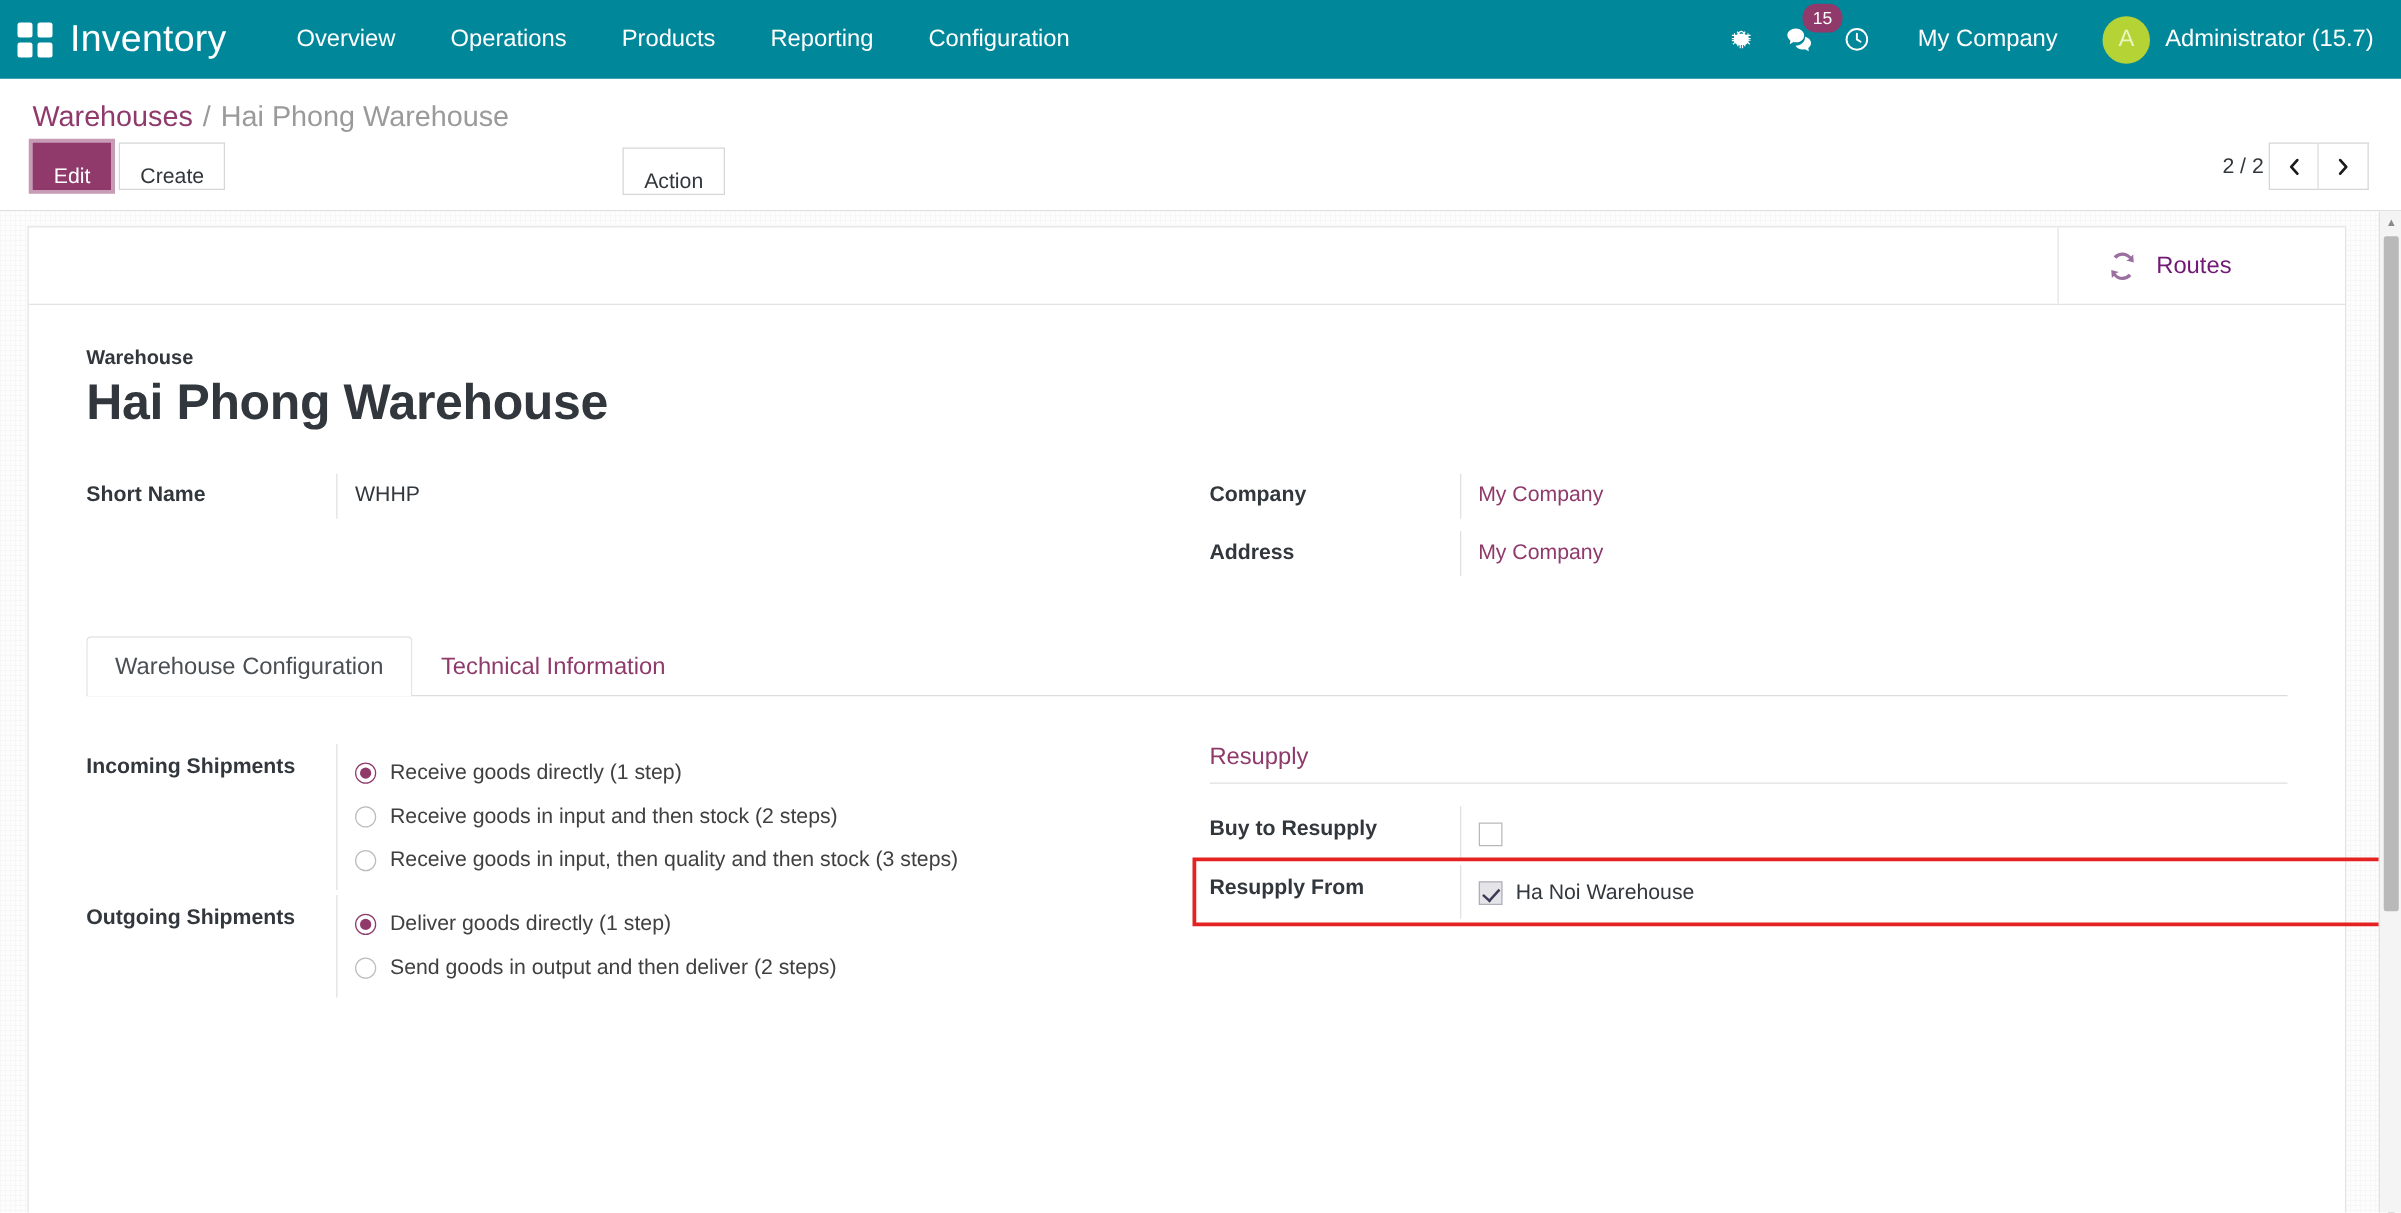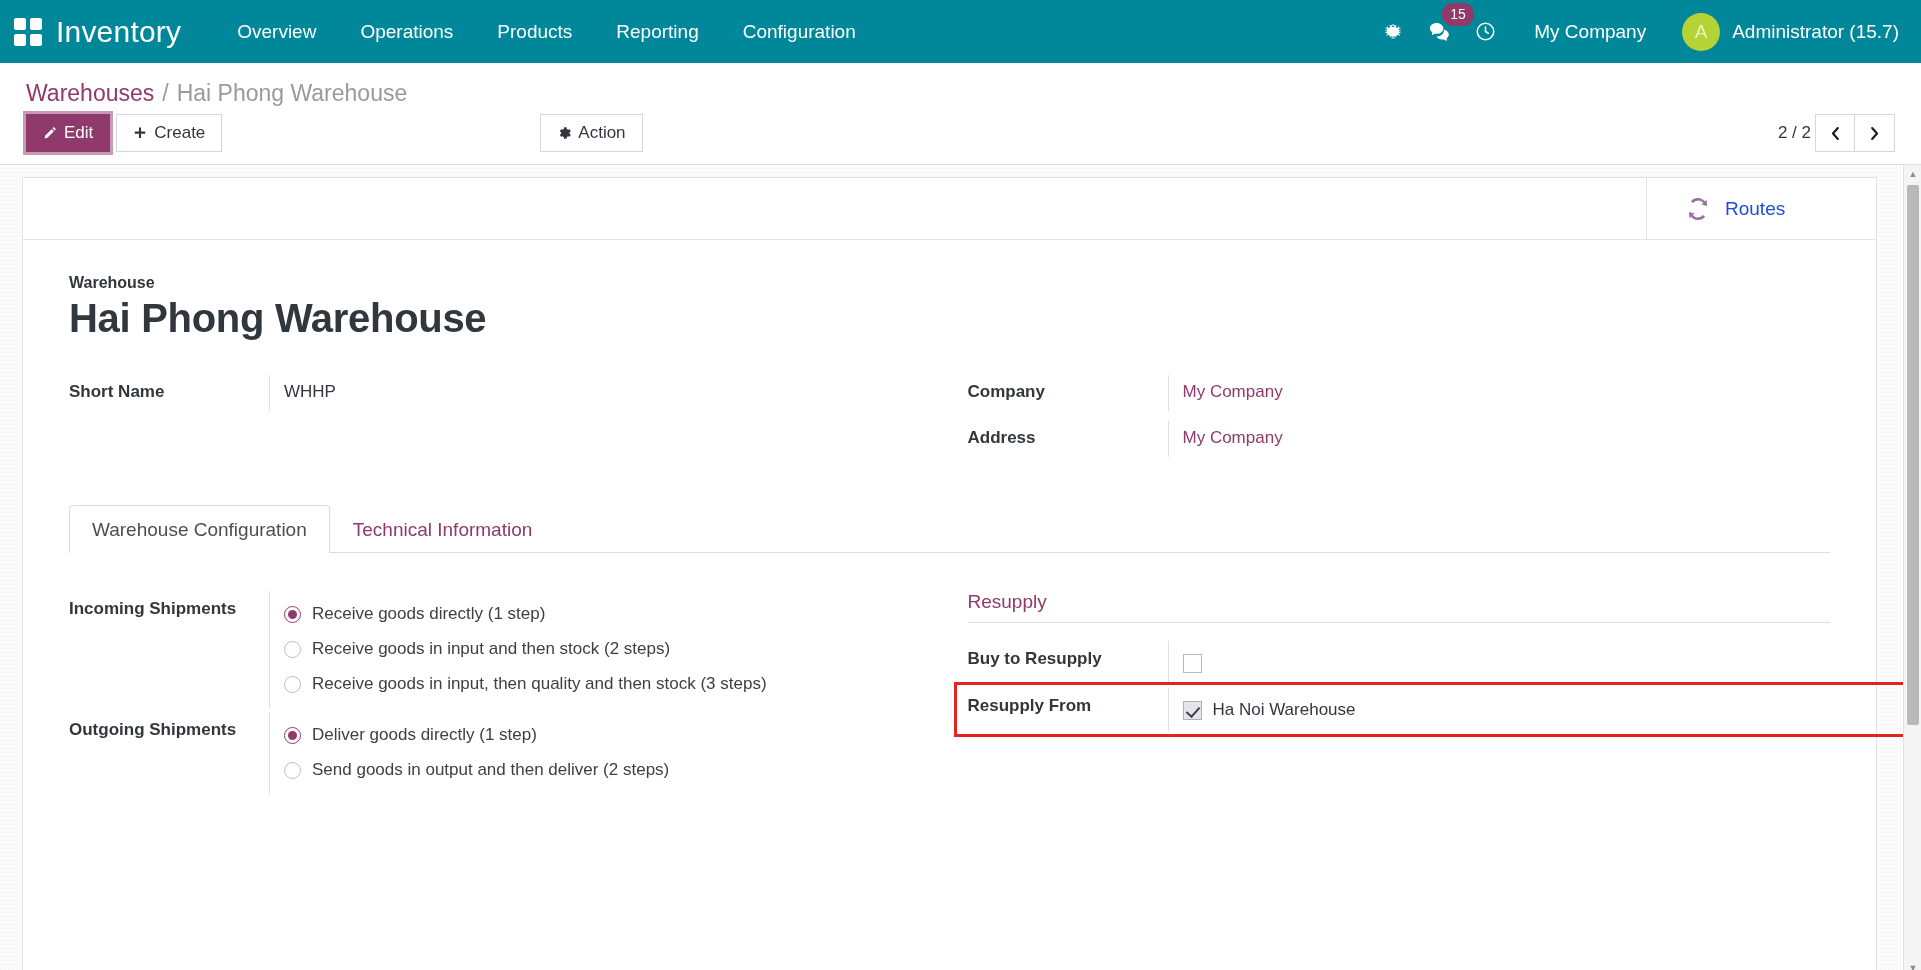--- a/index.html
+++ b/index.html
@@ -132,20 +132,21 @@
     background: #ffffff;
     color: #31373c;
     padding: 8px 16px;
     cursor: pointer;
     font-family: inherit;
     display: inline-flex;
     align-items: center;
     gap: 7px;
     line-height: 1.3;
     height: 38px;
+    flex-direction: column;
   }
   .btn-primary {
     background: #8f3a6b;
     border-color: #8f3a6b;
     color: #ffffff;
     outline: 3px solid #c79ab5;
     outline-offset: 0;
     position: relative;
     z-index: 2;
   }
@@ -198,21 +199,21 @@
     border-bottom: 1px solid #e3e3e3;
     height: 62px;
   }
   .stat-btn {
     display: flex;
     align-items: center;
     gap: 14px;
     padding: 0 44px 0 38px;
     border-left: 1px solid #e3e3e3;
     cursor: pointer;
-    color: #1d4ed8;
+    color: #701a75;
     min-width: 230px;
   }
   .stat-label { font-size: 19px; }
 
   .sheet-body { padding: 34px 46px 40px 46px; }
 
   .rec-subtitle {
     font-size: 16px;
     font-weight: bold;
     color: #31373c;

